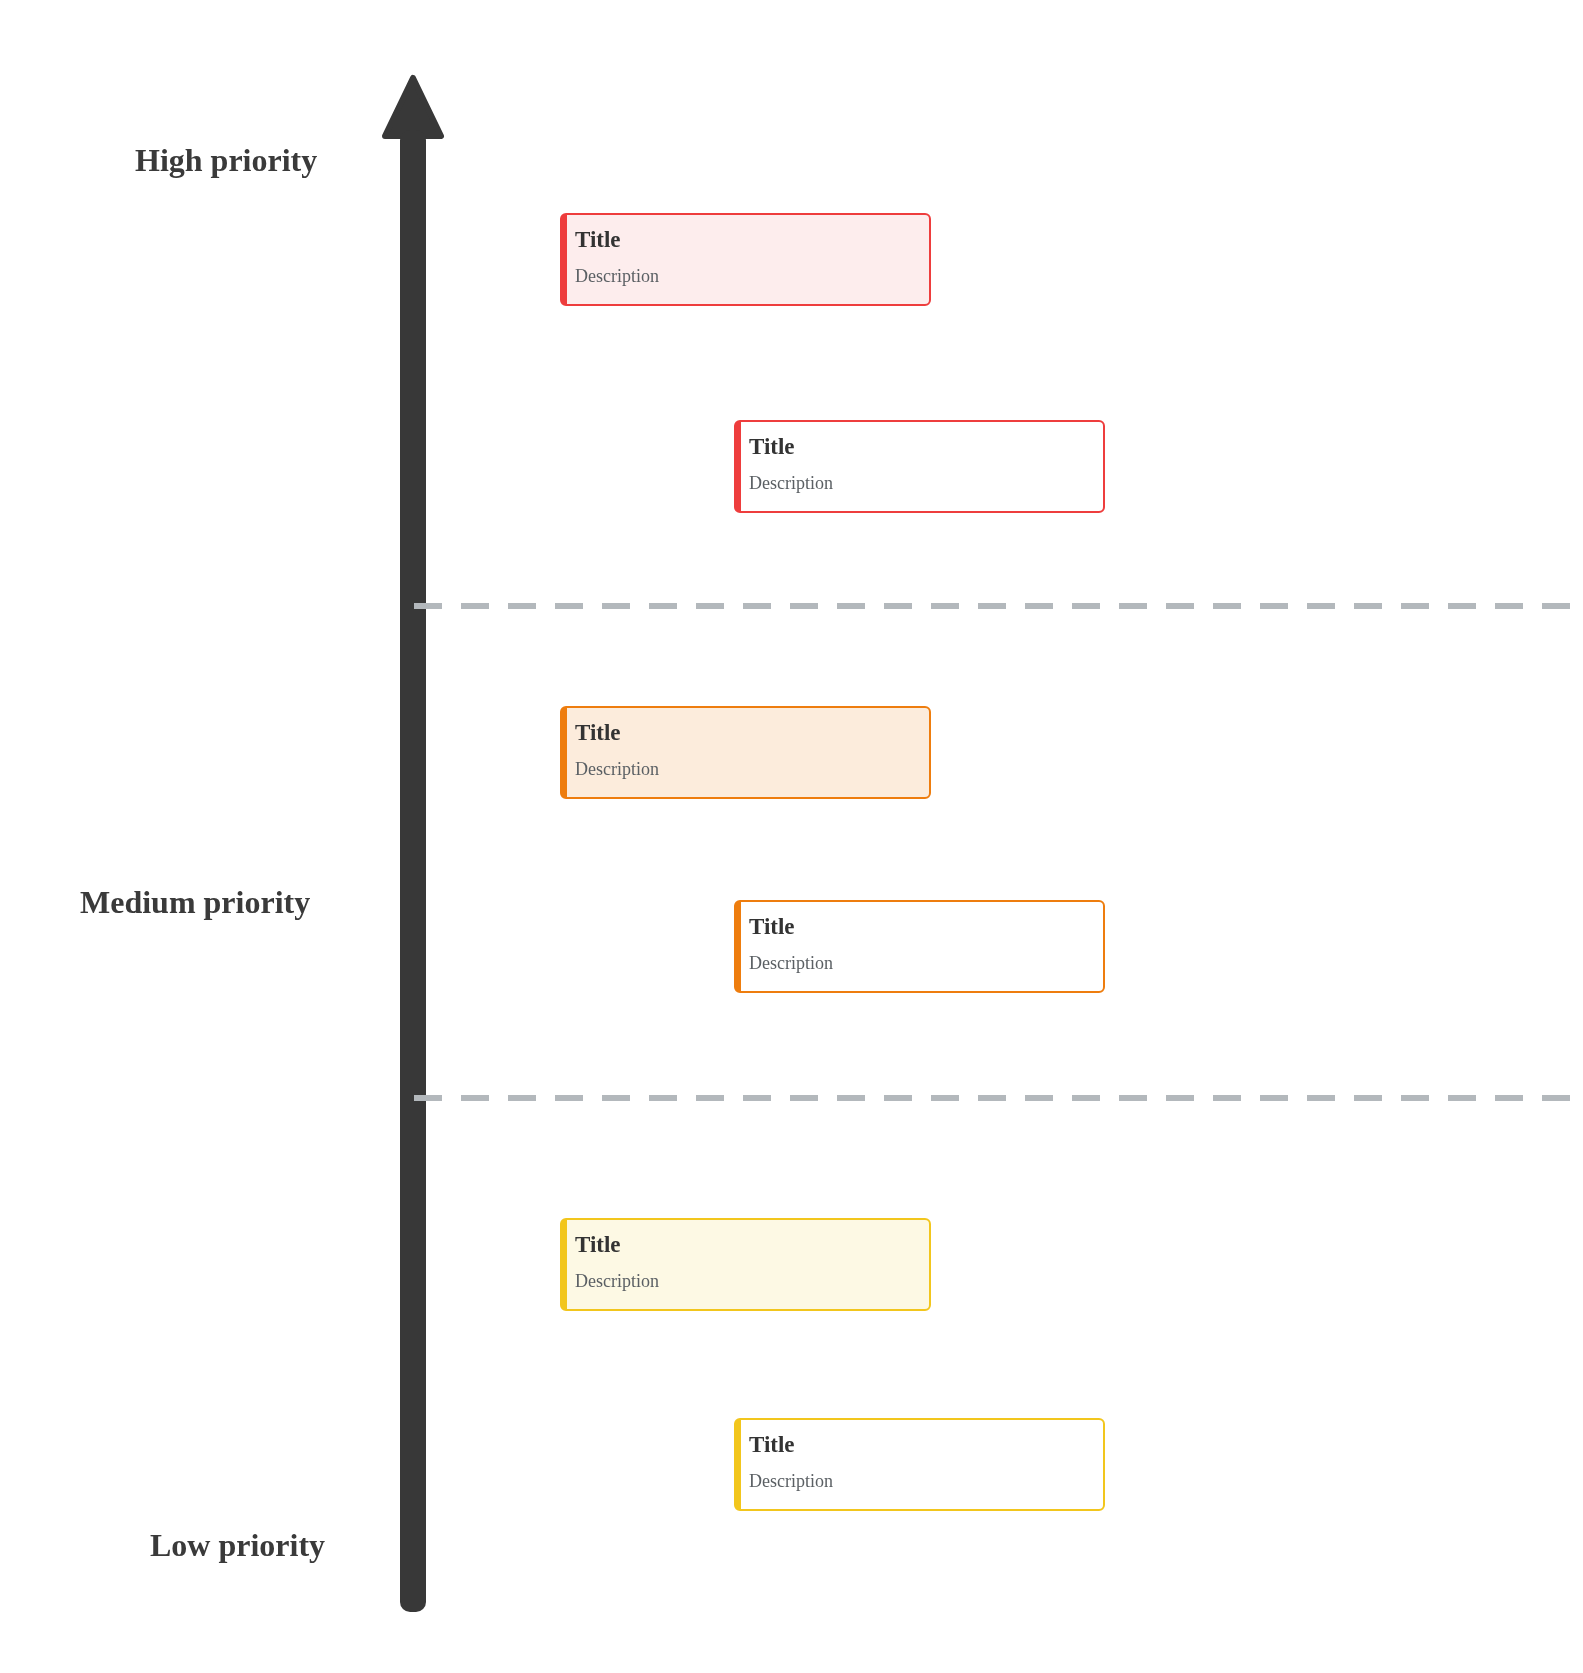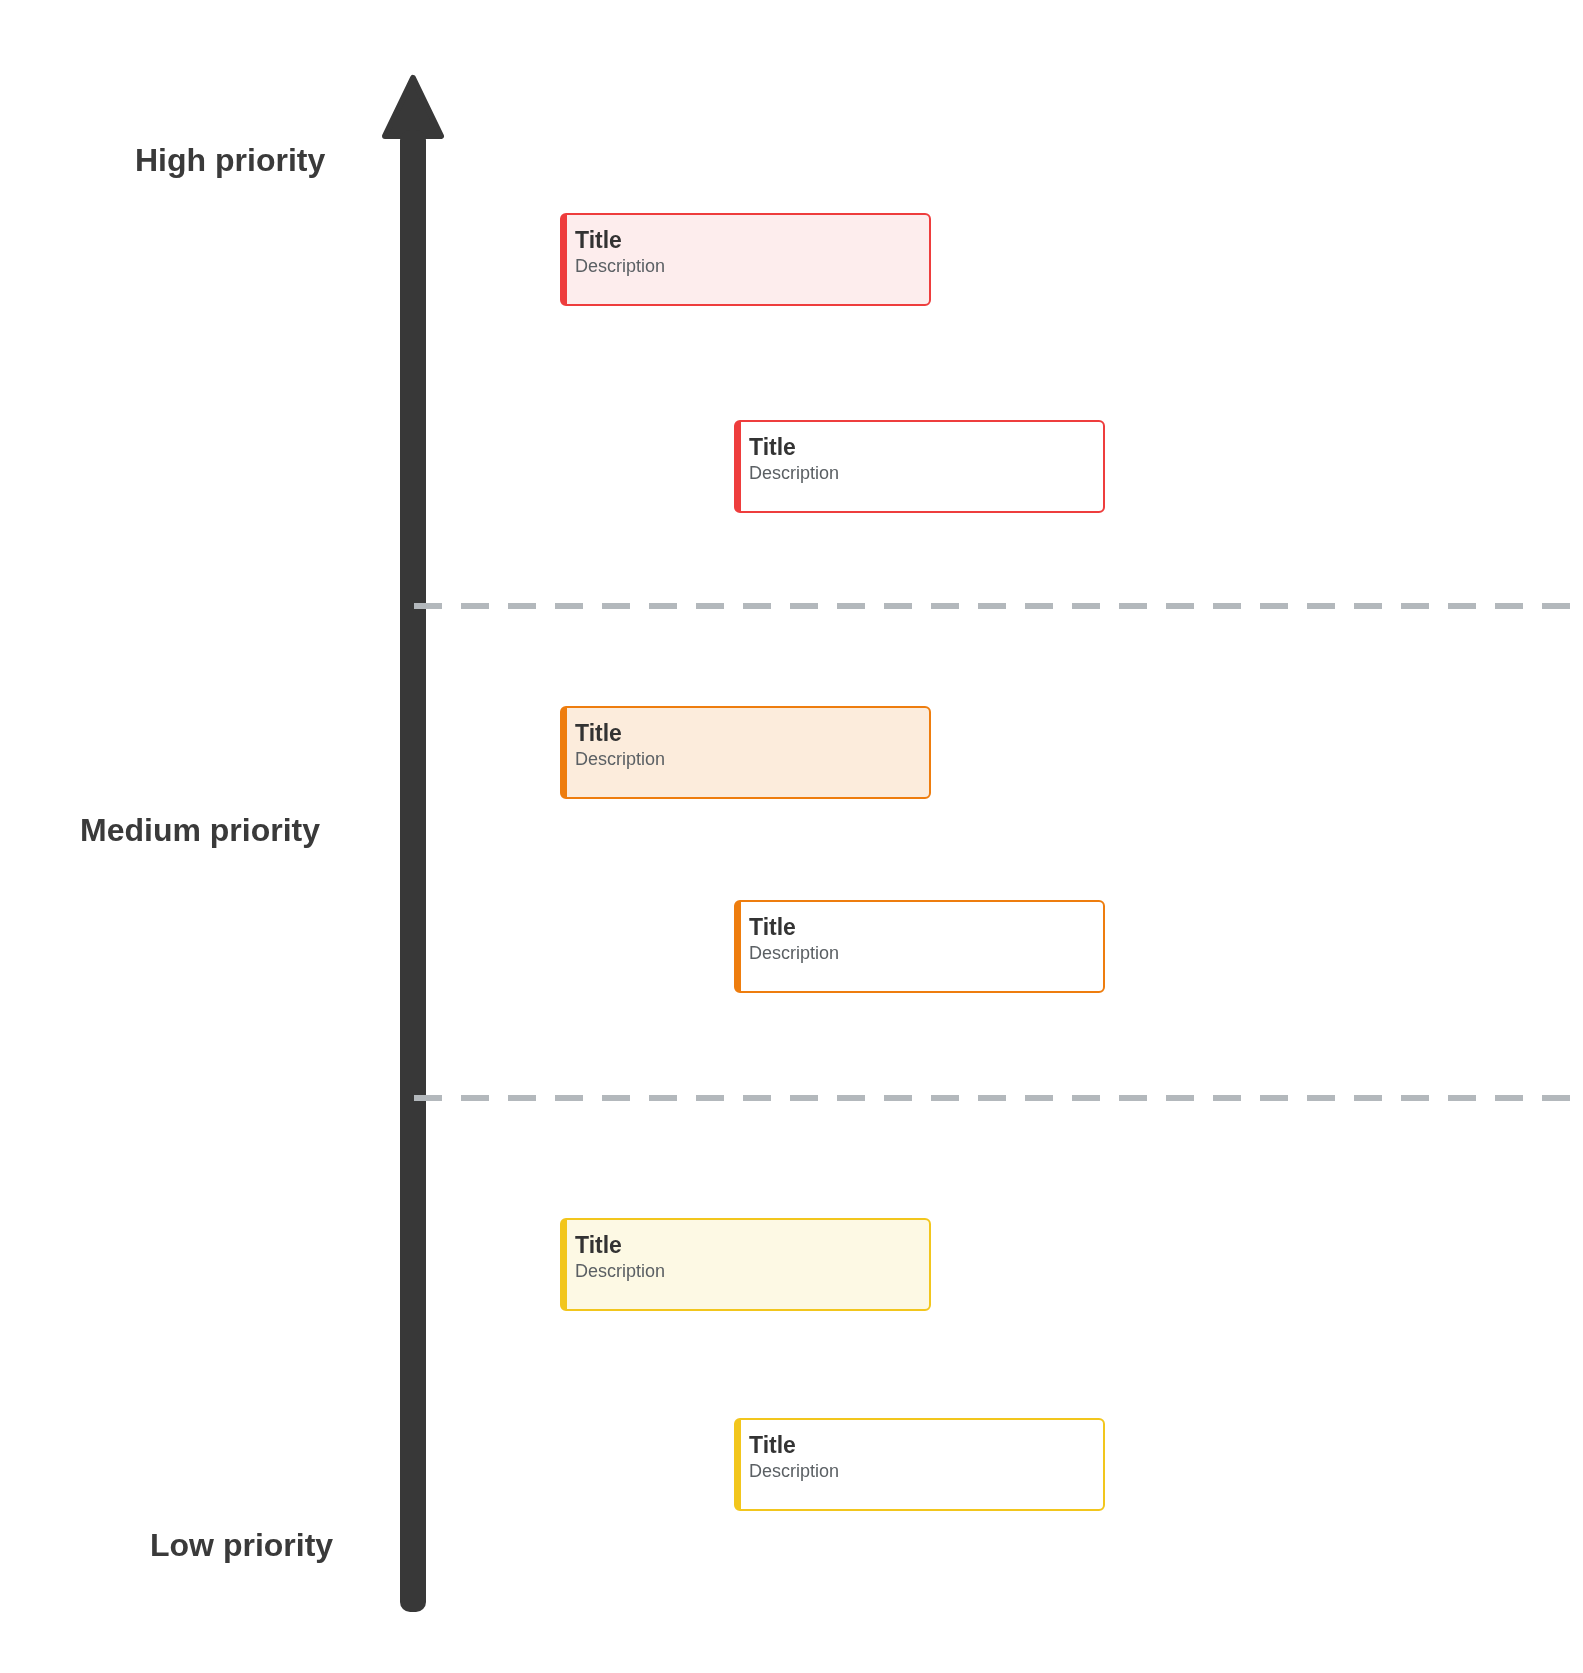--- a/index.html
+++ b/index.html
@@ -11,32 +11,32 @@
     --title-text:#333333;
     --description-text:#5b6064;
     --label-text:#3a3a3a;
   }
   html,body{margin:0;padding:0;background:#ffffff;}
   .canvas{
     position:relative;
     width:1583px;height:1673px;
     background:#ffffff;
     overflow:hidden;
-    font-family:Liberation Sans, sans-serif;
+    font-family:Liberation Serif, serif;
   }
   .axis-arrow{position:absolute;left:378px;top:70px;width:72px;height:1550px;}
   .section-label{
     position:absolute;
     font-size:32px;font-weight:bold;
     color:var(--label-text);
     white-space:nowrap;
     line-height:1.15;
   }
   .label-high{left:135px;top:142px;}
-  .label-medium{left:80px;top:812px;}
+  .label-medium{left:80px;top:884px;}
   .label-low{left:150px;top:1527px;}
   .divider{position:absolute;left:414px;width:1169px;height:12px;}
   .divider-1{top:600px;}
   .divider-2{top:1092px;}
   .card{
     position:absolute;
     width:371px;height:93px;
     box-sizing:border-box;
     border-radius:6px;
     border:2px solid;
@@ -46,21 +46,21 @@
   }
   .card .card-title{
     font-size:23px;font-weight:bold;
     color:var(--title-text);
     line-height:26px;
   }
   .card .card-desc{
     font-size:18px;
     color:var(--description-text);
     line-height:22px;
-    margin-top:2px;
+    margin-top:12px;
   }
   .card.red{border-color:var(--red-accent);}
   .card.orange{border-color:var(--orange-accent);}
   .card.yellow{border-color:var(--yellow-accent);}
   .card.filled.red{background:var(--red-fill);}
   .card.filled.orange{background:var(--orange-fill);}
   .card.filled.yellow{background:var(--yellow-fill);}
   .card-1{left:560px;top:213px;}
   .card-2{left:734px;top:420px;}
   .card-3{left:560px;top:706px;}

